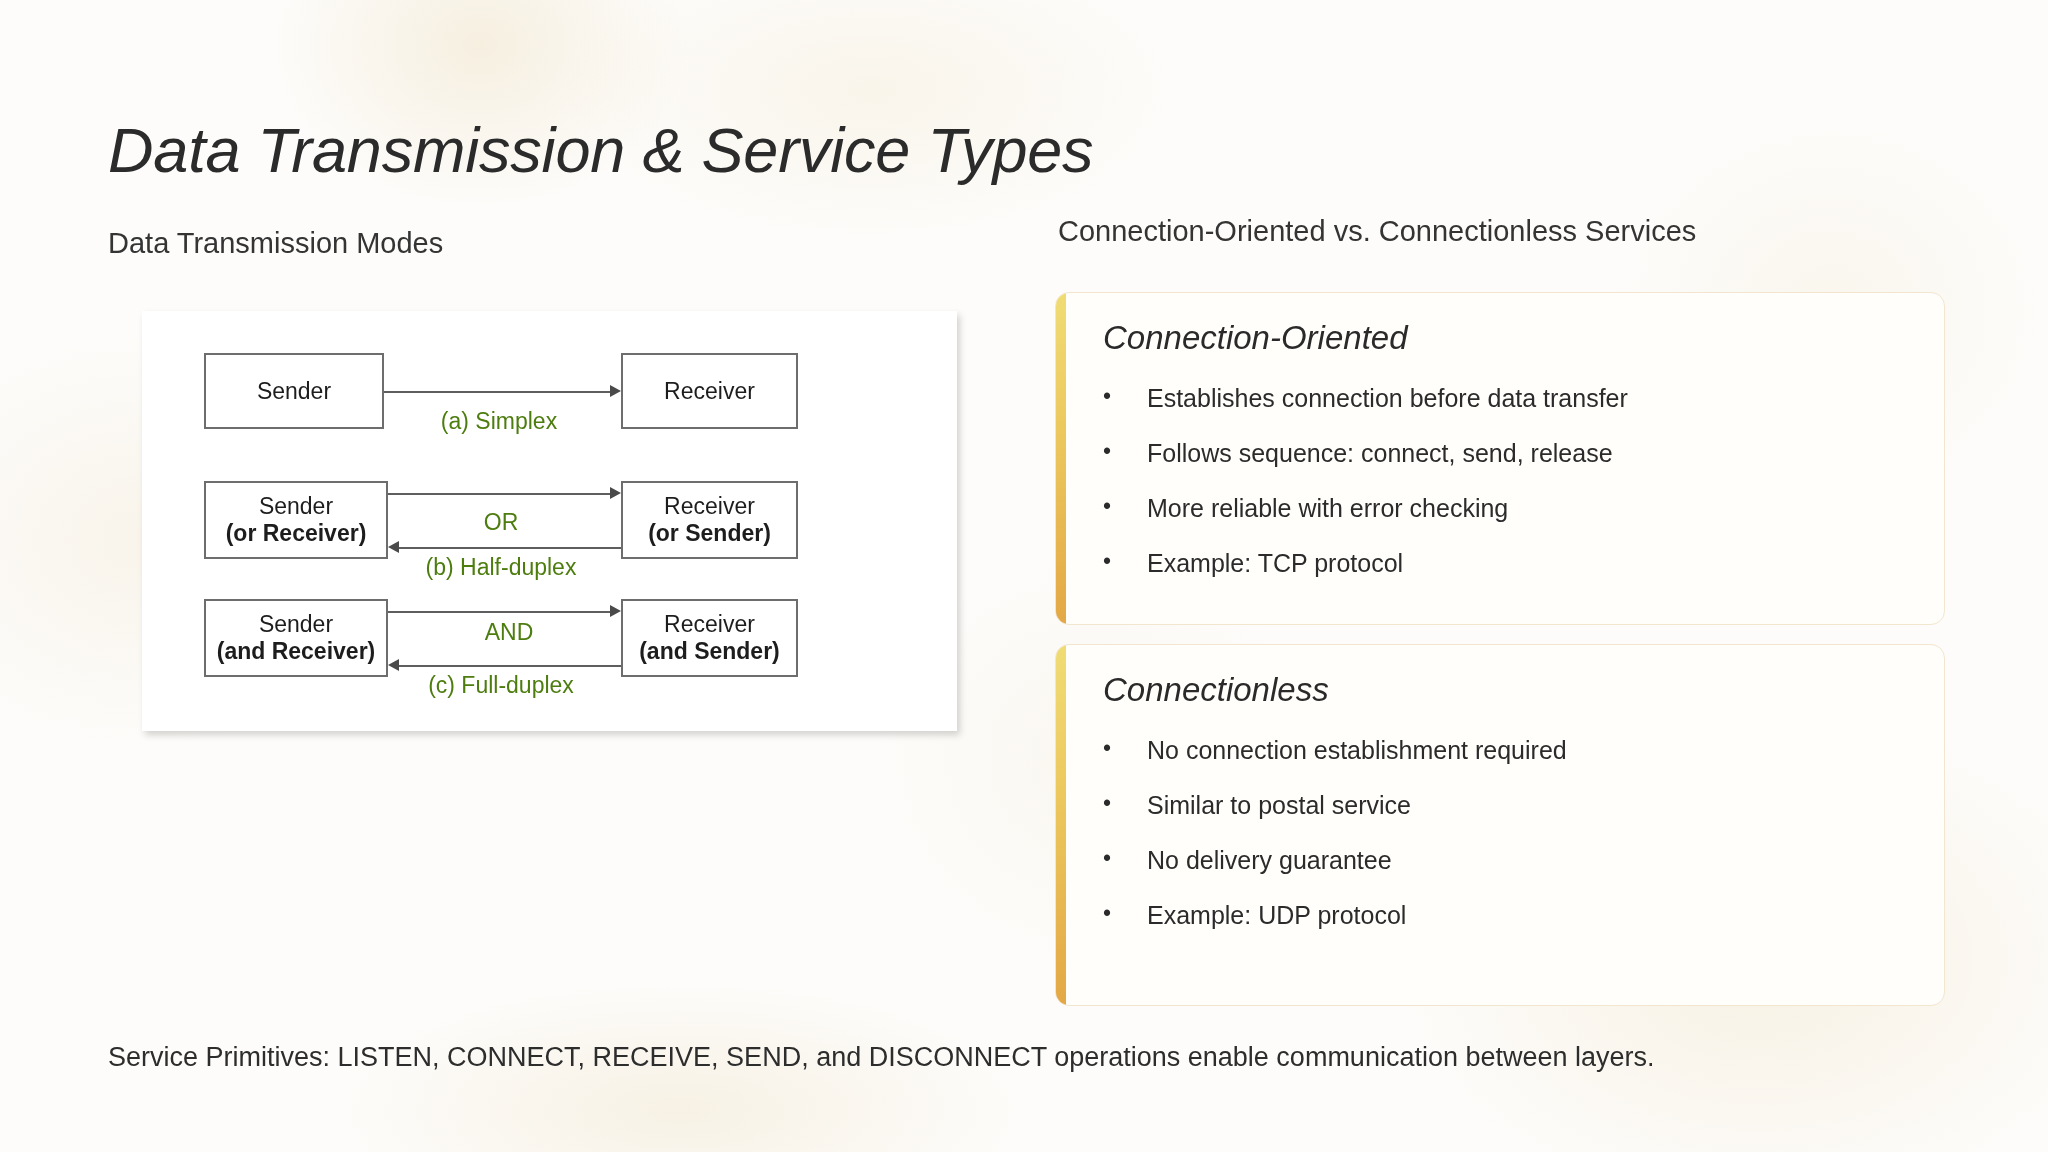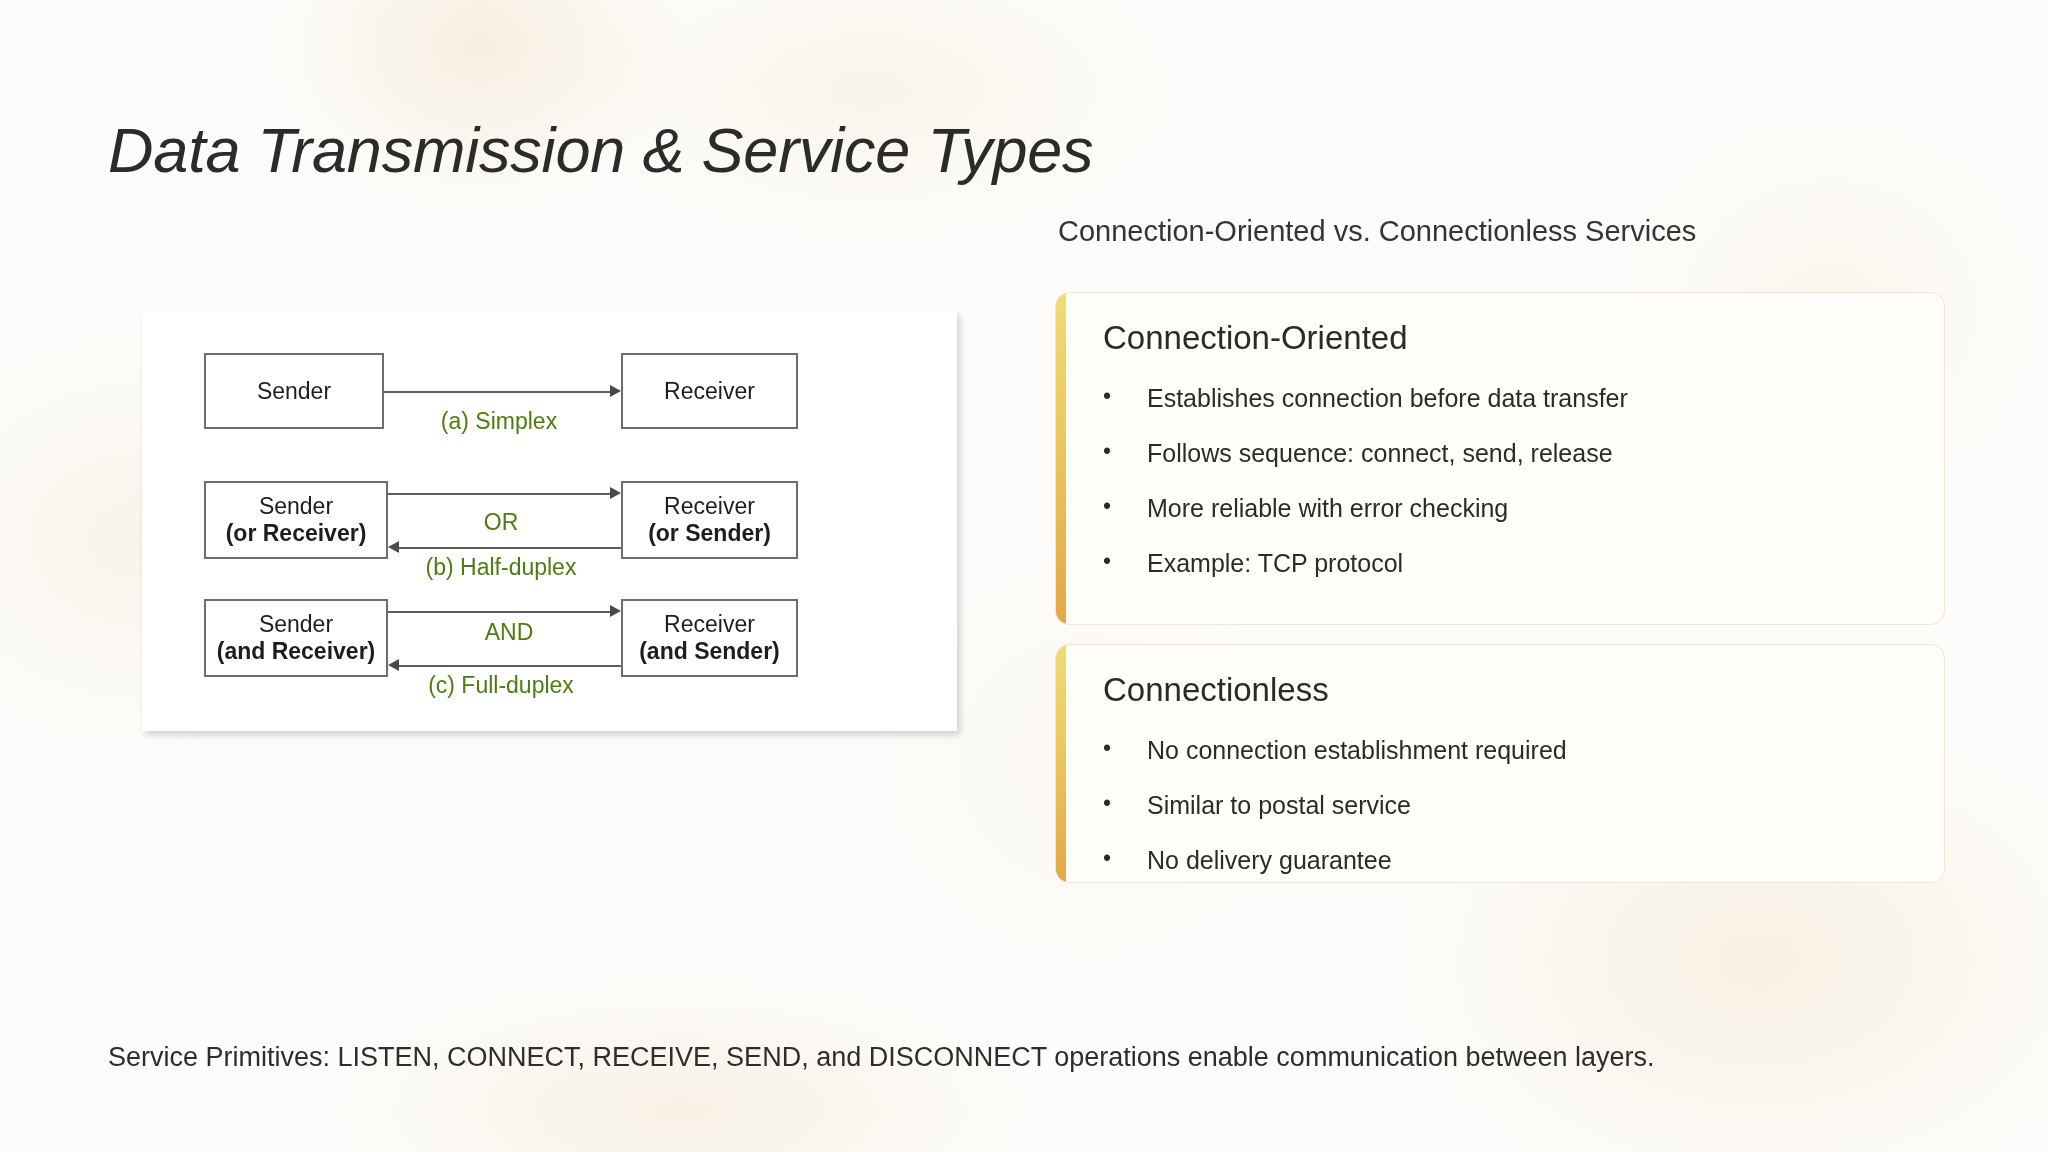--- a/index.html
+++ b/index.html
@@ -121,38 +121,39 @@
     position: absolute;
     box-sizing: border-box;
     left: 1055px;
     width: 890px;
     background: #fffefb;
     border: 1px solid #f2e6cf;
     border-radius: 14px;
     overflow: hidden;
   }
   .service-card.card-0 { top: 292px; height: 333px; }
-  .service-card.card-1 { top: 644px; height: 239px; }
+  .service-card.card-1 { top: 644px; height: 362px; }
 
   .card-accent {
     position: absolute;
     left: 0; top: 0; bottom: 0;
     width: 10px;
     background: linear-gradient(to bottom, #f0dc74 0%, #ecc95f 40%, #e3a845 100%);
   }
   .card-body {
     position: relative;
     padding: 26px 40px 0 47px;
   }
   .card-title {
     font-size: 33px;
     font-weight: 400;
     color: #2a2a2a;
     margin: 0 0 26px 0;
     white-space: nowrap;
+    font-style: italic;
   }
   .bullet-list {
     list-style: none;
     margin: 0;
     padding: 0;
   }
   .bullet-item {
     display: flex;
     align-items: flex-start;
     margin-bottom: 25px;
@@ -188,20 +189,21 @@
   <div class="bg-wash w1"></div>
   <div class="bg-wash w2"></div>
   <div class="bg-wash w3"></div>
   <div class="bg-wash w4"></div>
   <div class="bg-wash w5"></div>
   <div class="bg-wash w6"></div>
   <div class="bg-wash w7"></div>
 
   <h1 class="page-title">Data Transmission &amp; Service Types</h1>
 
+  <div class="col-heading left">Data Transmission Modes</div>
 
   <div class="col-heading right">Connection-Oriented vs. Connectionless Services</div>
 
   <div class="diagram-card">
     <div class="diagram-inner">
 
       <div class="node-box" style="left:62px; top:42px; width:180px; height:76px;">
         <span>Sender</span>
       </div>
       <div class="arrow-line" style="left:242px; top:80px; width:230px;"></div>

